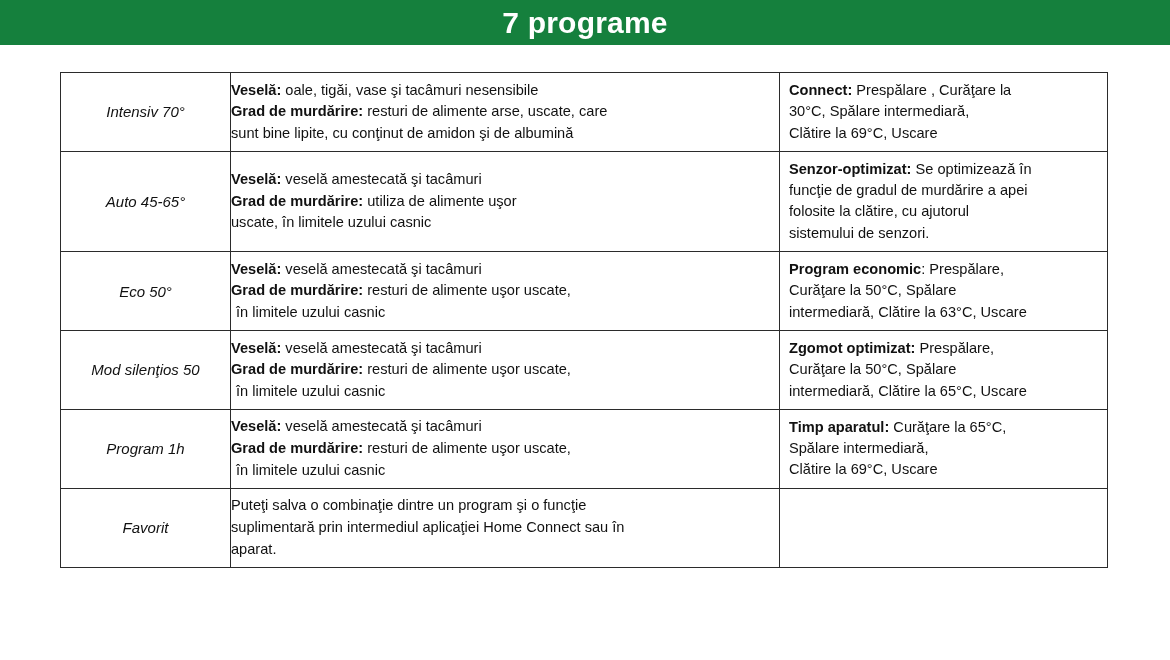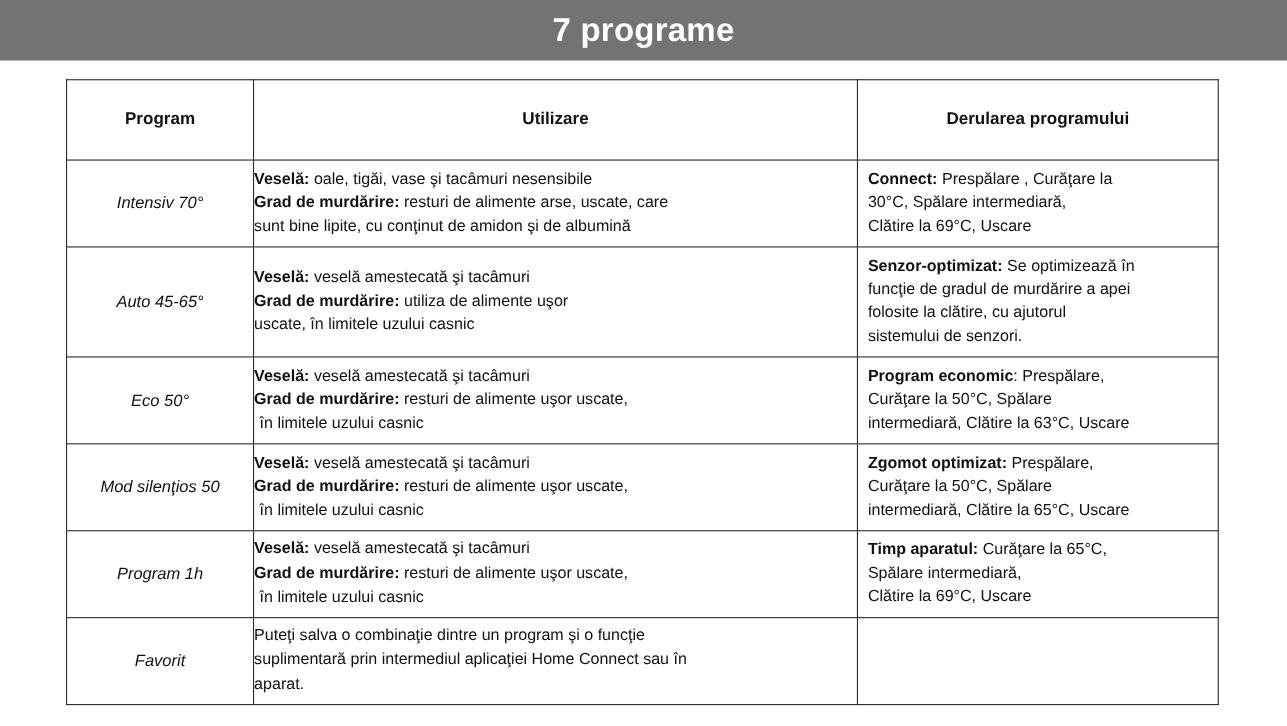--- a/index.html
+++ b/index.html
@@ -8,22 +8,22 @@
     background: #ffffff;
   }
   body {
     width: 1170px;
     height: 660px;
     font-family: "Liberation Sans", sans-serif;
     overflow: hidden;
   }
   .banner {
     width: 1170px;
-    height: 55px;
-    background: #737373;
+    height: 45px;
+    background: #15803d;
     display: flex;
     align-items: center;
     justify-content: center;
   }
   .banner-title {
     color: #ffffff;
     font-size: 30px;
     font-weight: bold;
     letter-spacing: 0.2px;
     line-height: 1;
@@ -100,25 +100,20 @@
 </div>
 
 <div class="table-wrap">
 <table class="prog">
   <colgroup>
         <col class="c1">
         <col class="c2">
         <col class="c3">
       </colgroup>
   <tbody>
-    <tr>
-      <td class="hcell">Program</td>
-      <td class="hcell">Utilizare</td>
-      <td class="hcell">Derularea programului</td>
-    </tr>
 
     <tr class="r1">
       <td class="prog-name">Intensiv 70°</td>
       <td class="cellpad">
         <span class="ln"><span class="lbl">Veselă:</span><span> oale, tigăi, vase şi tacâmuri nesensibile</span></span>
         <span class="ln"><span class="lbl">Grad de murdărire:</span><span> resturi de alimente arse, uscate, care</span></span>
         <span class="ln">sunt bine lipite, cu conţinut de amidon şi de albumină</span>
       </td>
       <td class="cellpad c3pad">
         <span class="ln"><span class="lbl">Connect:</span><span>  Prespălare , Curăţare la</span></span>

